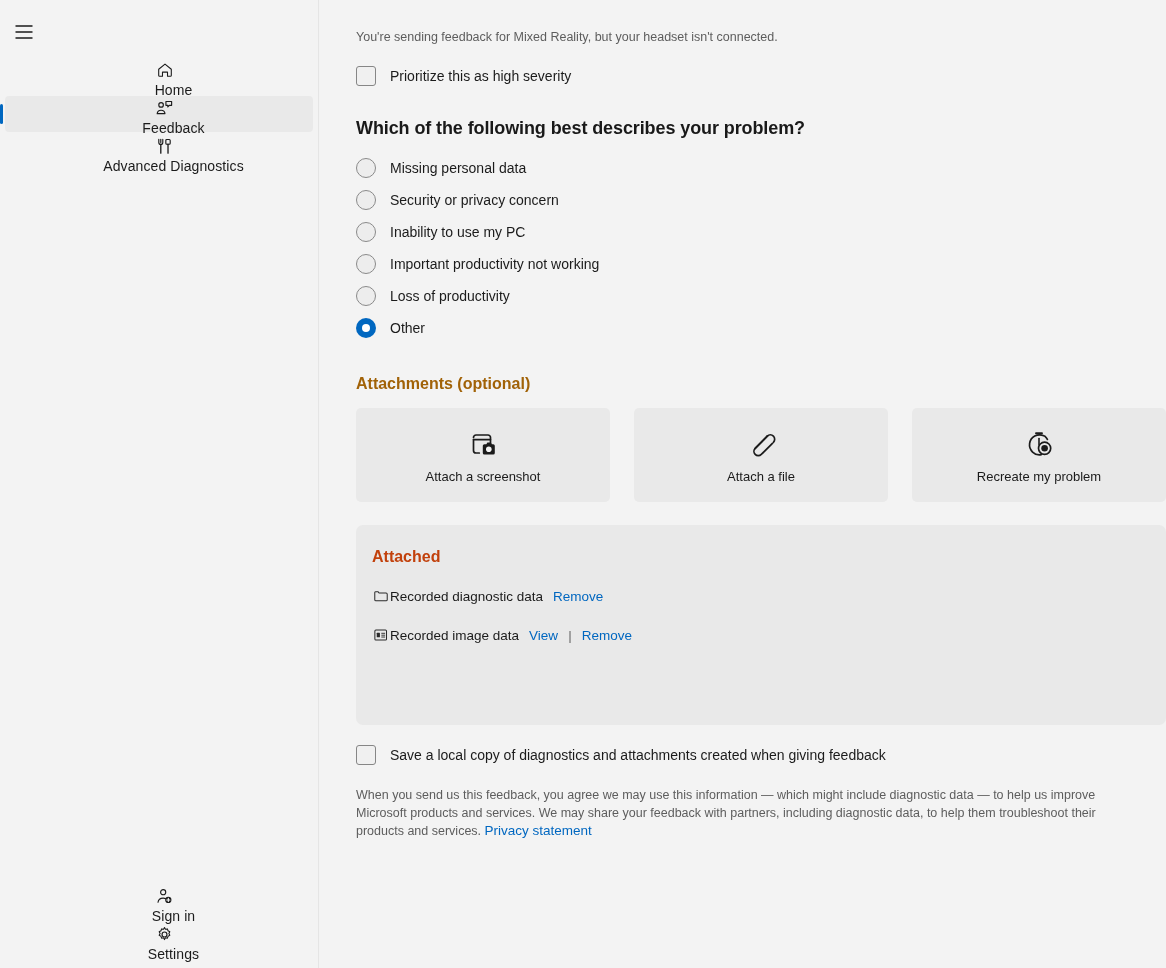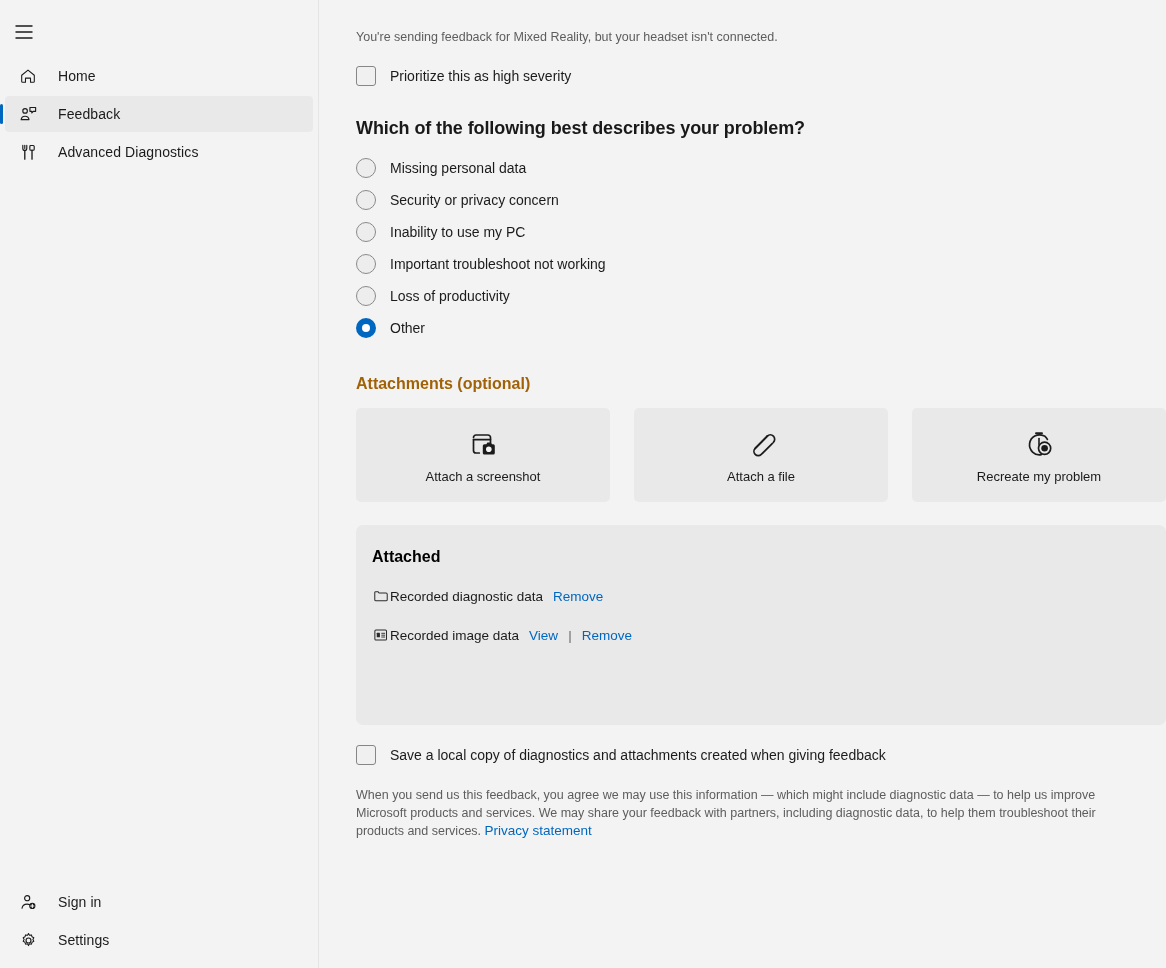--- a/index.html
+++ b/index.html
@@ -36,20 +36,21 @@
   .nav-list { margin-top: 6px; }
   .nav-item {
     position: relative;
     display: flex;
     align-items: center;
     height: 36px;
     margin: 2px 5px;
     border-radius: 4px;
     padding-left: 11px;
     cursor: pointer;
+    flex-direction: column;
   }
   .nav-item.selected { background: #e9e9e9; }
   .nav-item.selected::before {
     content: "";
     position: absolute;
     left: -5px; top: 8px;
     width: 3px; height: 20px;
     border-radius: 2px;
     background: #0067c0;
   }
@@ -195,21 +196,21 @@
   .attached-panel {
     margin-top: 23px;
     background: #e9e9e9;
     border-radius: 7px;
     padding: 23px 0 0 16px;
     height: 200px;
   }
   .attached-title {
     font-size: 16px;
     font-weight: bold;
-    color: #000000;
+    color: #c2410c;
   }
   .attached-row {
     display: flex;
     align-items: center;
     margin-top: 21px;
   }
   .attached-row:first-of-type { margin-top: 24px; }
   .file-icon {
     width: 18px; height: 18px;
     display: flex; align-items: center; justify-content: center;
@@ -367,21 +368,21 @@
           <span class="radio-label">Security or privacy concern</span>
         </div>
 
         <div class="radio-row">
           <span class="radio"></span>
           <span class="radio-label">Inability to use my PC</span>
         </div>
 
         <div class="radio-row">
           <span class="radio"></span>
-          <span class="radio-label">Important troubleshoot not working</span>
+          <span class="radio-label">Important productivity not working</span>
         </div>
 
         <div class="radio-row">
           <span class="radio"></span>
           <span class="radio-label">Loss of productivity</span>
         </div>
 
         <div class="radio-row">
           <span class="radio checked"></span>
           <span class="radio-label">Other</span>

